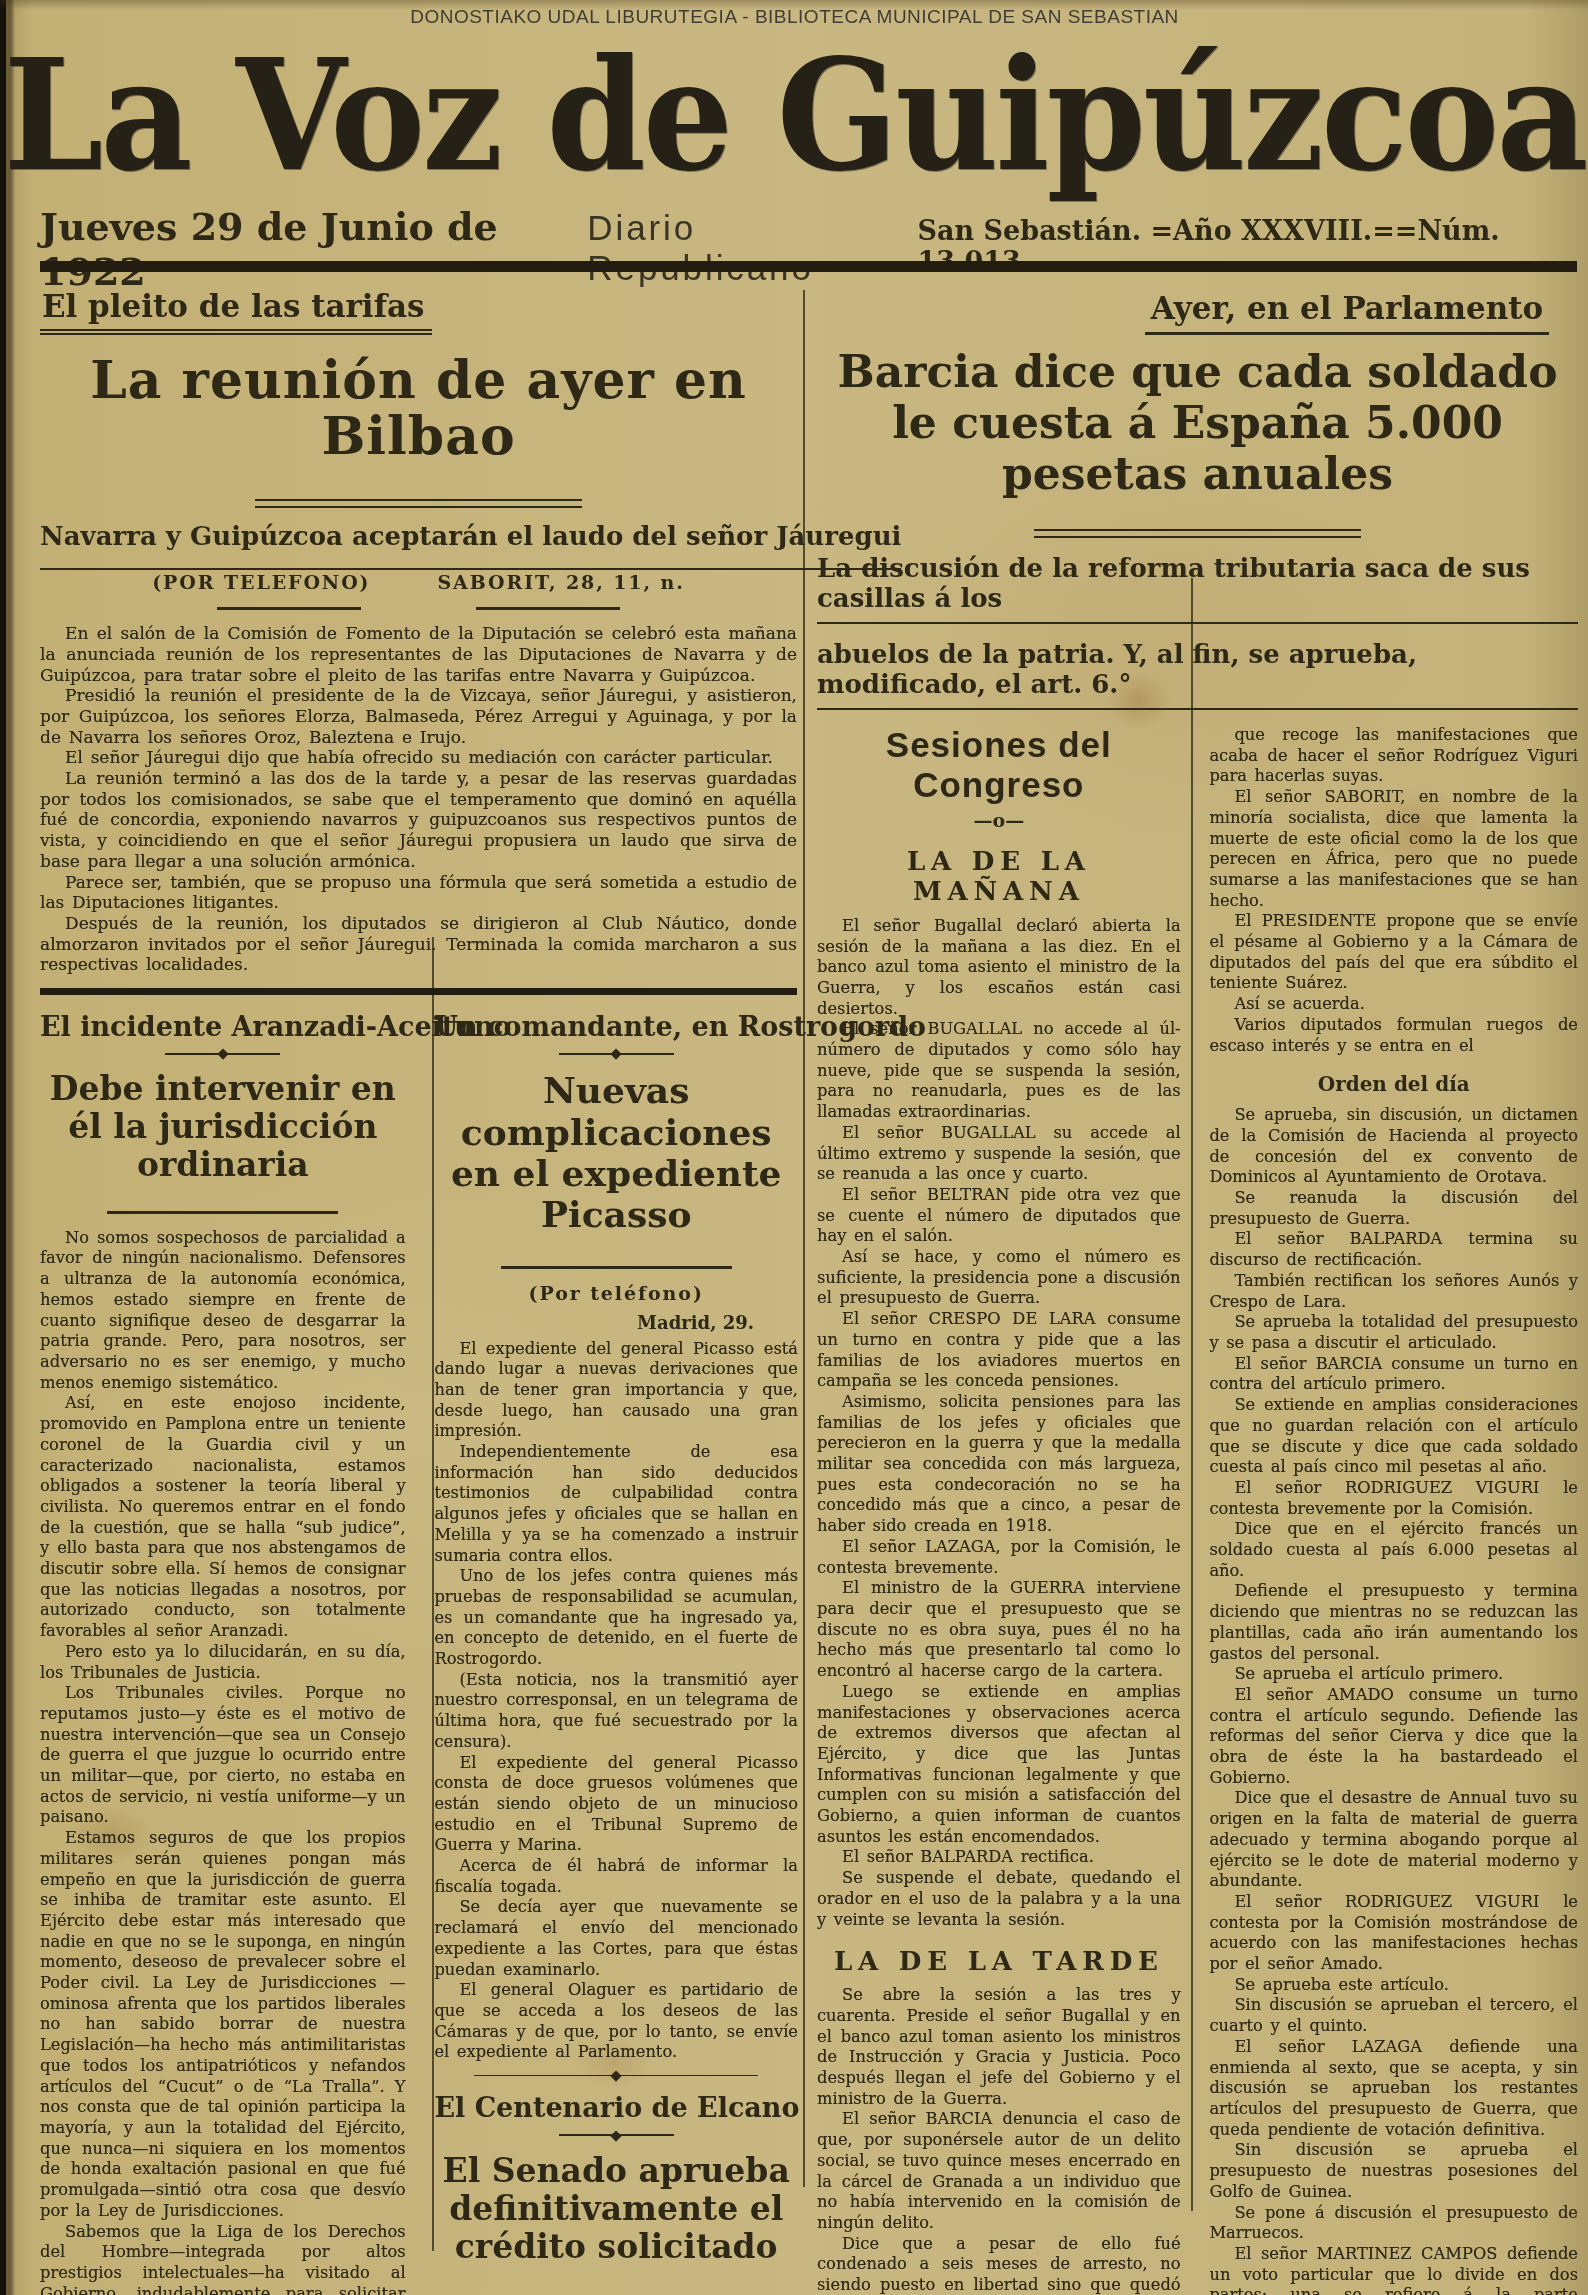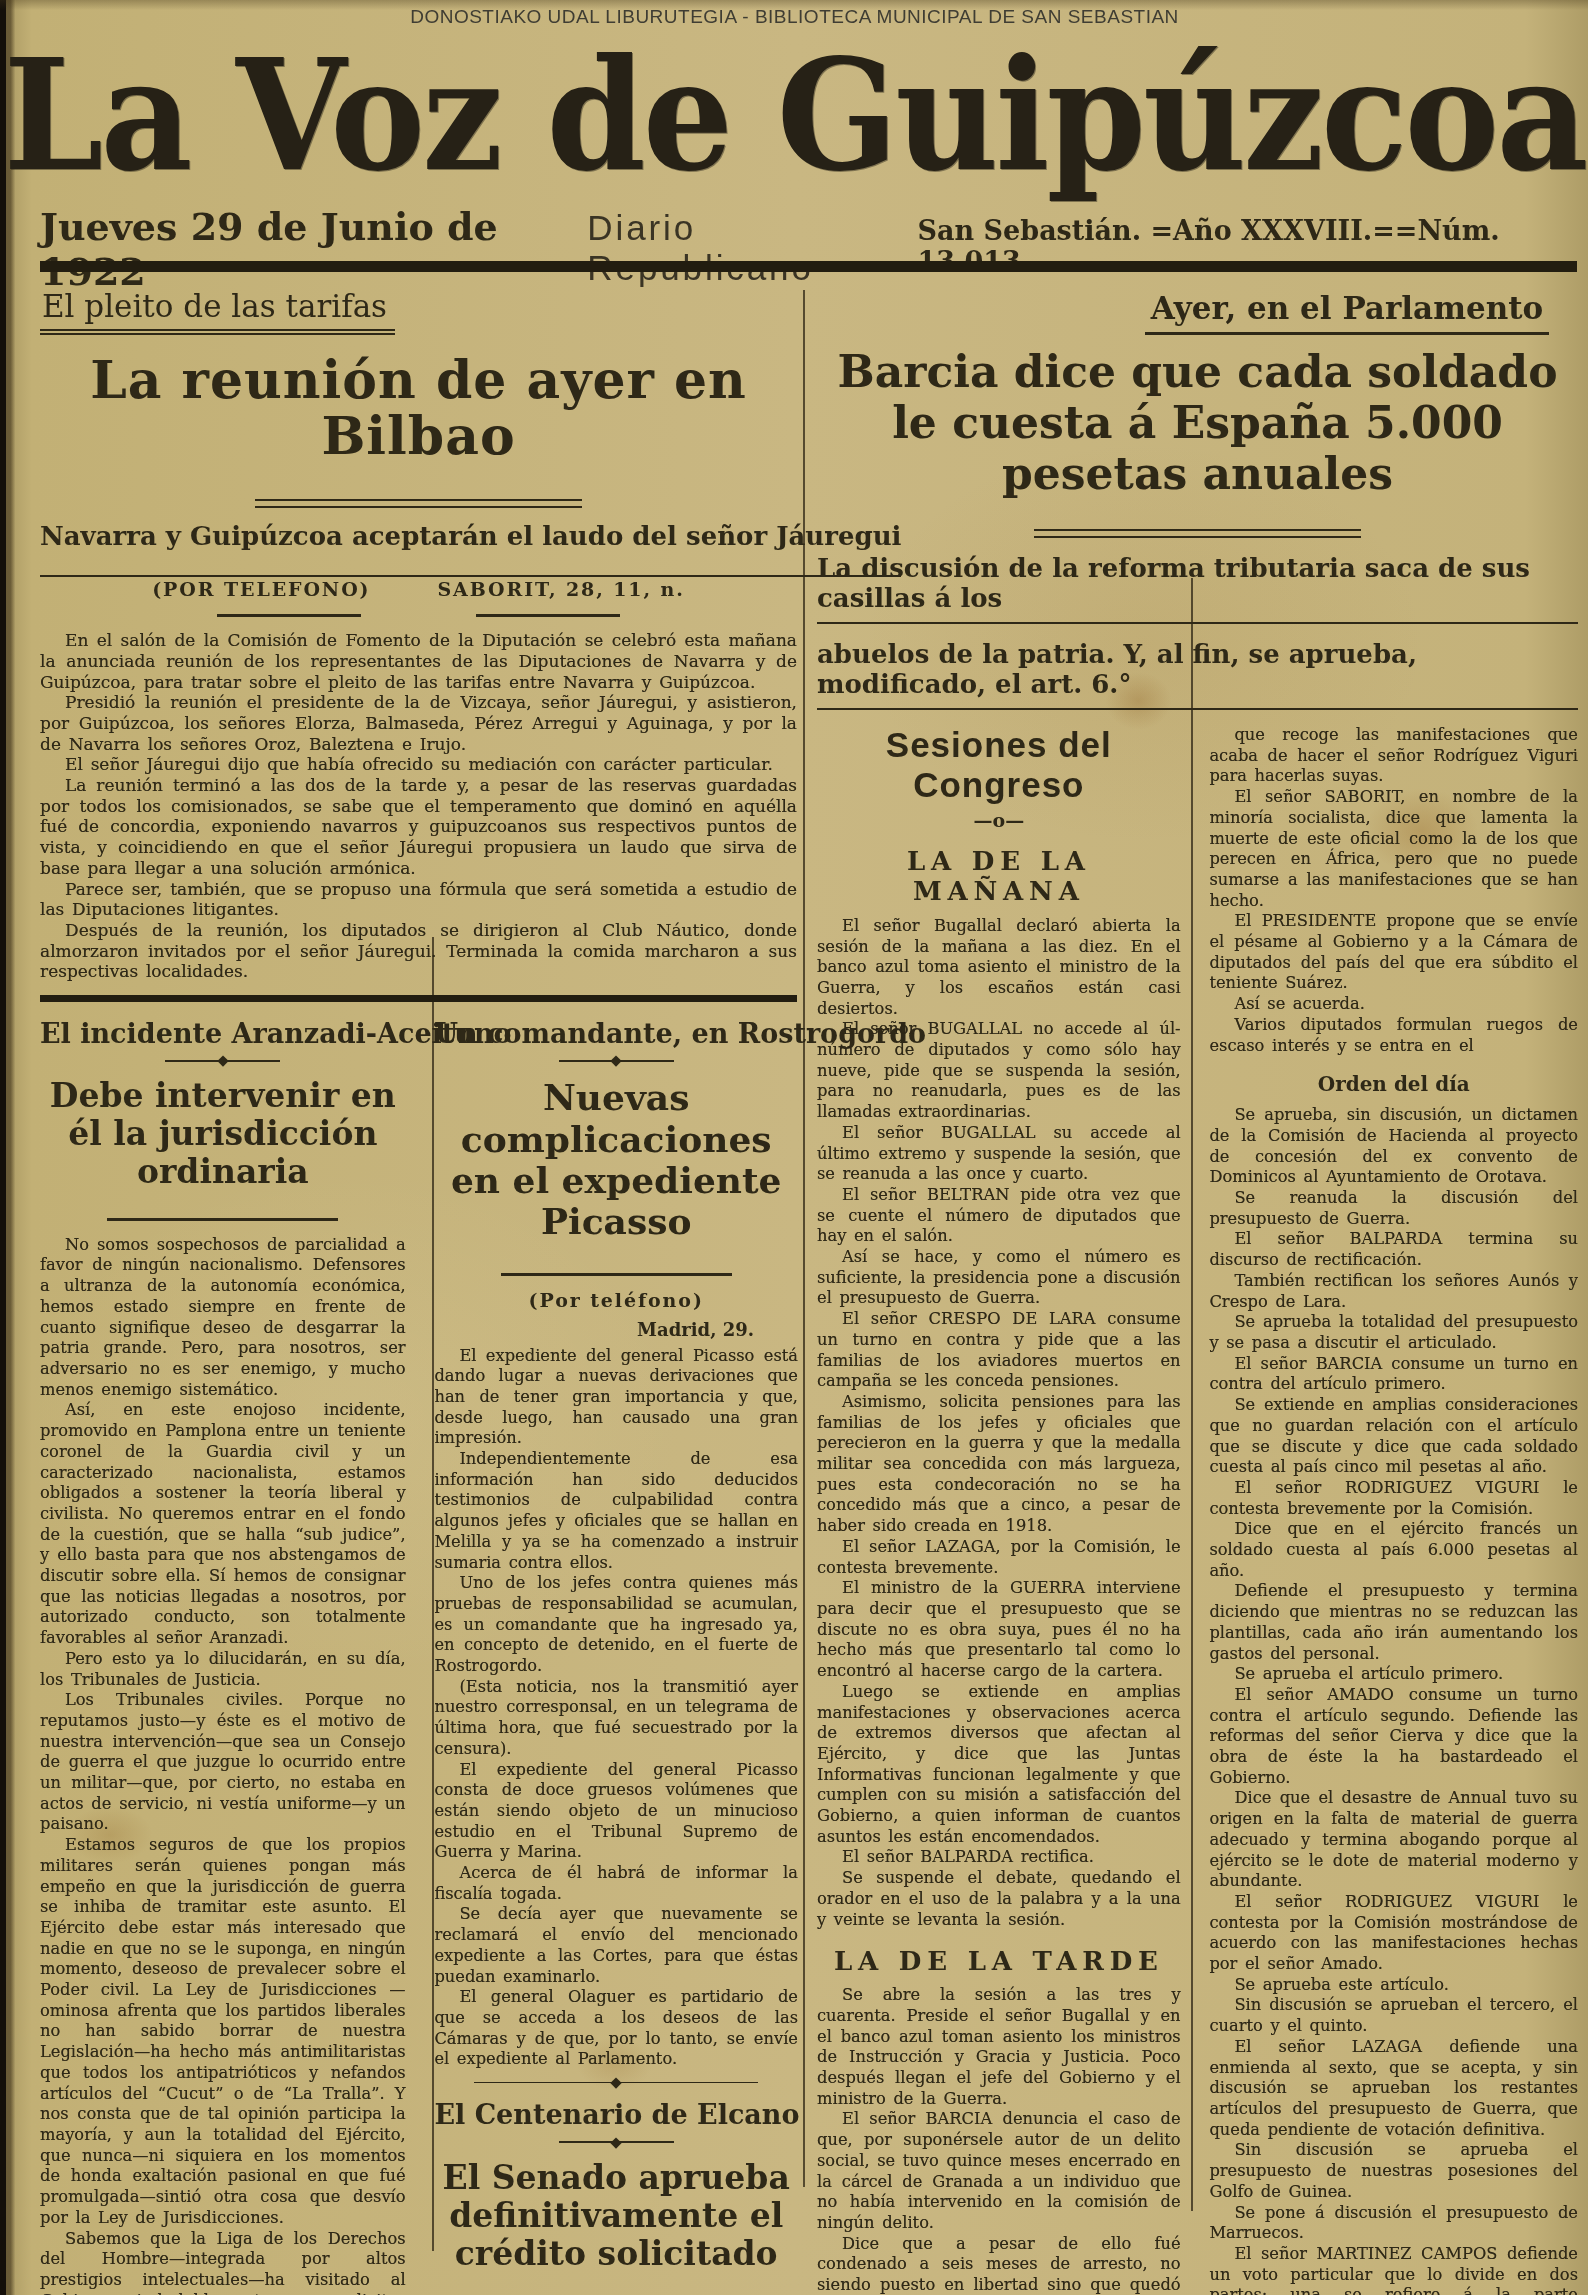--- a/index.html
+++ b/index.html
@@ -53,24 +53,24 @@
 
   
   .vrule{position:absolute;width:1.9px;background:rgba(45,38,20,0.75);}
   .vr-center{left:803px;top:290px;height:1897px;}
   .vr-left{left:432px;top:937px;height:1314px;}
   .vr-right{left:1191px;top:578px;height:1633px;}
 
   .left-half{position:absolute;left:40px;top:288px;width:757px;}
   .right-half{position:absolute;left:817px;top:290px;width:761px;}
 
-  .kicker{font-size:31px;font-weight:normal;width:max-content;padding:0 7.7px 4.8px 1.9px;border-bottom:6.7px double var(--ink);}
+  .kicker{font-size:31px;font-weight:bold;width:max-content;padding:0 7.7px 4.8px 1.9px;border-bottom:6.7px double var(--ink);}
   .lead-headline{margin-top:17.3px;font-size:52px;font-weight:bold;text-align:center;letter-spacing:1px;line-height:1.08;}
   .dbl-rule{width:327px;margin:15.4px auto 13.4px auto;border-top:2.9px solid var(--ink);border-bottom:2.9px solid var(--ink);height:4.8px;}
-  .lead-subhead{font-size:26px;font-weight:bold;text-align:center;width:max-content;margin:5.8px auto 0 auto;border-bottom:2.9px solid var(--ink);padding-bottom:24px;}
+  .lead-subhead{font-size:26px;font-weight:bold;text-align:center;width:max-content;margin:5.8px auto 0 auto;border-bottom:2.9px solid var(--ink);padding-bottom:17px;}
   .lead-dateline{margin-top:1px;display:flex;justify-content:center;gap:67px;font-size:19px;font-weight:bold;letter-spacing:1.9px;}
   .two-bars{display:flex;justify-content:center;gap:115px;margin:13.4px 0 13.4px 0;}
   .two-bars span{display:block;width:144px;height:2.9px;background:var(--ink);}
 
   .para{margin:0;text-indent:25px;text-align:justify;font-size:16.3px;line-height:20.7px;word-spacing:2.4px;
     text-shadow:0 0 0.5px rgba(40,32,14,0.55);}
   .lead-body .para{font-size:17px;line-height:20.7px;}
 
   .heavy-rule{margin-top:13.4px;height:6.7px;background:#221d10;}
 

